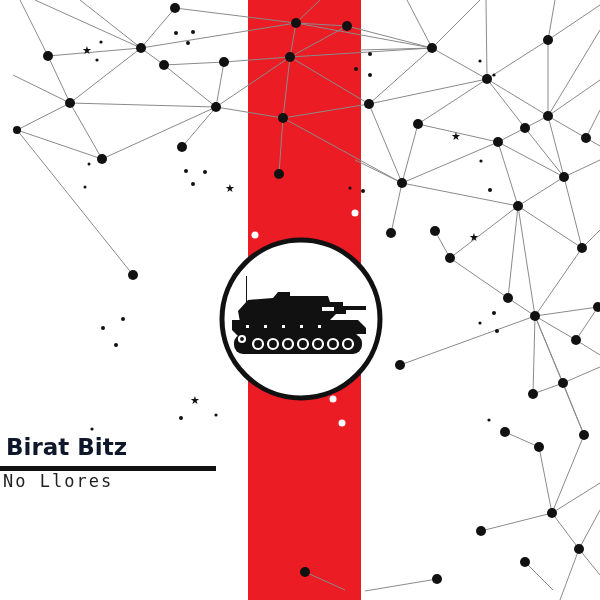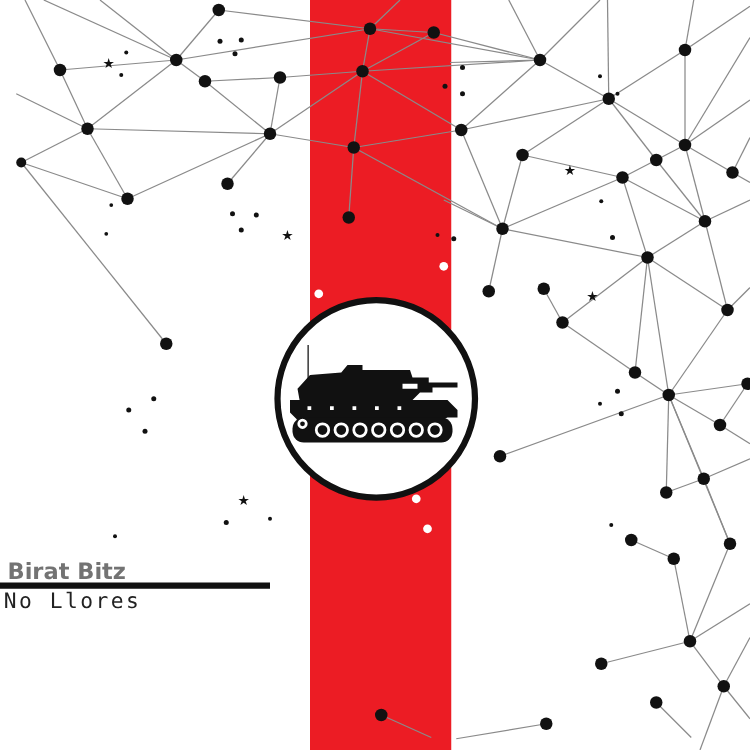--- a/index.html
+++ b/index.html
@@ -2,23 +2,23 @@
 <html><head>
 <meta charset="utf-8">
 <style>
   html, body { margin: 0; padding: 0; background: #ffffff; }
   body { width: 600px; height: 600px; overflow: hidden; position: relative; }
   #cover { position: absolute; left: 0; top: 0; width: 600px; height: 600px; background: #ffffff; }
   #stripe { position: absolute; left: 248px; top: 0; width: 113px; height: 600px; background: #ec1c24; }
   #network { position: absolute; left: 0; top: 0; width: 600px; height: 600px; }
   #emblem { position: absolute; left: 218px; top: 236px; width: 166px; height: 166px; }
   #artist {
-    position: absolute; left: 6px; top: 447px;
+    position: absolute; left: 6px; top: 434px;
     font-family: "DejaVu Sans", sans-serif; font-weight: bold;
-    font-size: 18px; color: #737373; letter-spacing: 0px;
+    font-size: 23px; color: #0f172a; letter-spacing: 0px;
   }
   #rule { position: absolute; left: 0; top: 466px; width: 216px; height: 5px; background: #111111; }
   #title {
     position: absolute; left: 3px; top: 471px;
     font-family: "DejaVu Sans Mono", monospace; font-size: 17px;
     color: #222222; letter-spacing: 2px;
   }
 </style>
 </head>
 <body>

